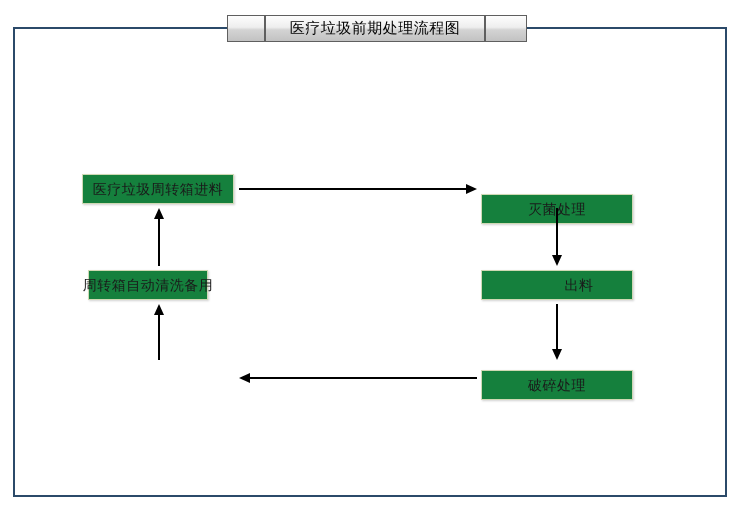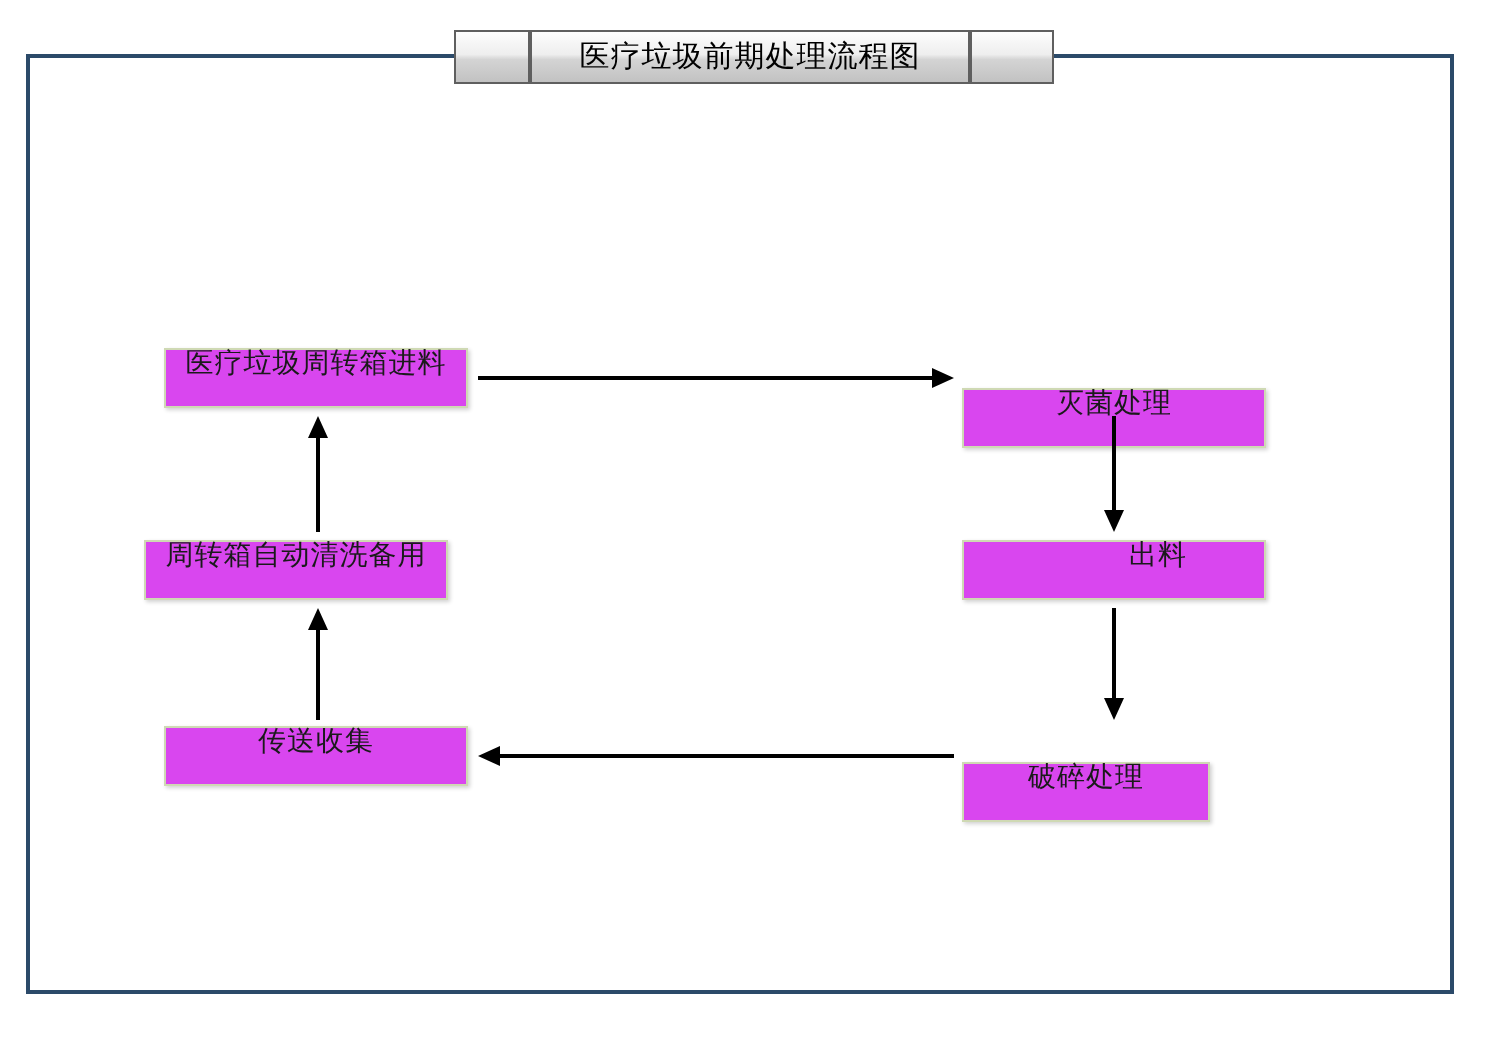--- a/index.html
+++ b/index.html
@@ -66,24 +66,25 @@
     font-size: 15px;
     color: #000000;
     letter-spacing: 0.5px;
     white-space: nowrap;
     line-height: 1;
   }
 
   
   .node {
     position: absolute;
-    background: #d946ef;
+    background: #15803d;
     border: 1px solid #cfd9b4;
     box-sizing: border-box;
     display: flex;
+    align-items: center;
     justify-content: center;
     box-shadow: 1px 1px 2px rgba(0,0,0,0.18);
   }
   .node-label {
     font-family: "DejaVu Sans", "Liberation Sans", sans-serif;
     font-size: 14px;
     color: #1a1a1a;
     white-space: nowrap;
     line-height: 1;
     letter-spacing: 0.5px;
@@ -152,37 +153,34 @@
       <span class="title-text">医疗垃圾前期处理流程图</span>
     </div>
     <div class="tab-divider"></div>
     <div class="tab-seg right"></div>
   </div>
 
   <div class="node" style="left:82px;  top:174px; width:152px; height:30px;">
     <span class="node-label">医疗垃圾周转箱进料</span>
   </div>
 
-  <div class="node" style="left:72px;  top:270px; width:152px; height:30px;">
+  <div class="node" style="left:88px;  top:270px; width:120px; height:30px;">
     <span class="node-label">周转箱自动清洗备用</span>
   </div>
 
-  <div class="node" style="left:82px;  top:363px; width:152px; height:30px;">
-    <span class="node-label">传送收集</span>
-  </div>
 
   <div class="node" style="left:481px; top:174px; width:152px; height:30px;margin-top:20px;">
     <span class="node-label">灭菌处理</span>
   </div>
 
   <div class="node" style="left:481px; top:270px; width:152px; height:30px;padding-left:44px;">
     <span class="node-label">出料</span>
   </div>
 
-  <div class="node" style="left:481px; top:381px; width:124px; height:30px;">
+  <div class="node" style="left:481px; top:370px; width:152px; height:30px;">
     <span class="node-label">破碎处理</span>
   </div>
 
   <div class="arrow" style="left:239px; top:181px; width:238px; height:16px;">
     <div class="shaft-h" style="left:0; right:8px;"></div>
     <div class="head right"></div>
   </div>
 
   <div class="arrow" style="left:549px; top:208px; width:16px; height:58px;">
     <div class="shaft-v" style="top:0; bottom:8px;"></div>

